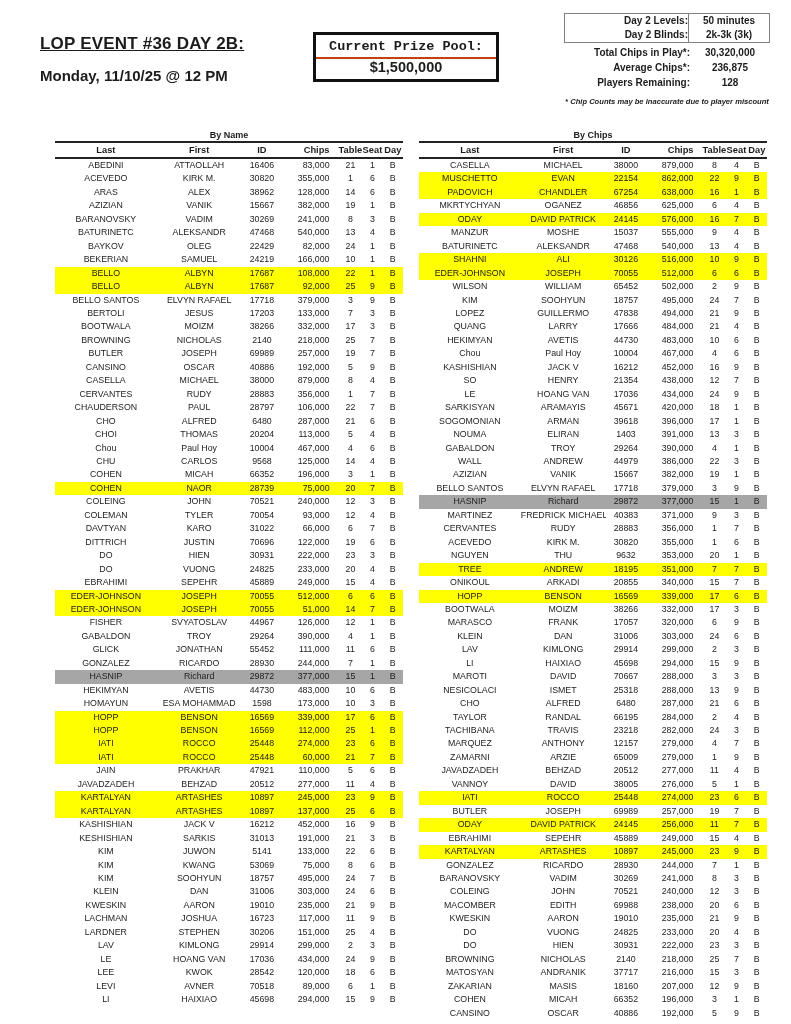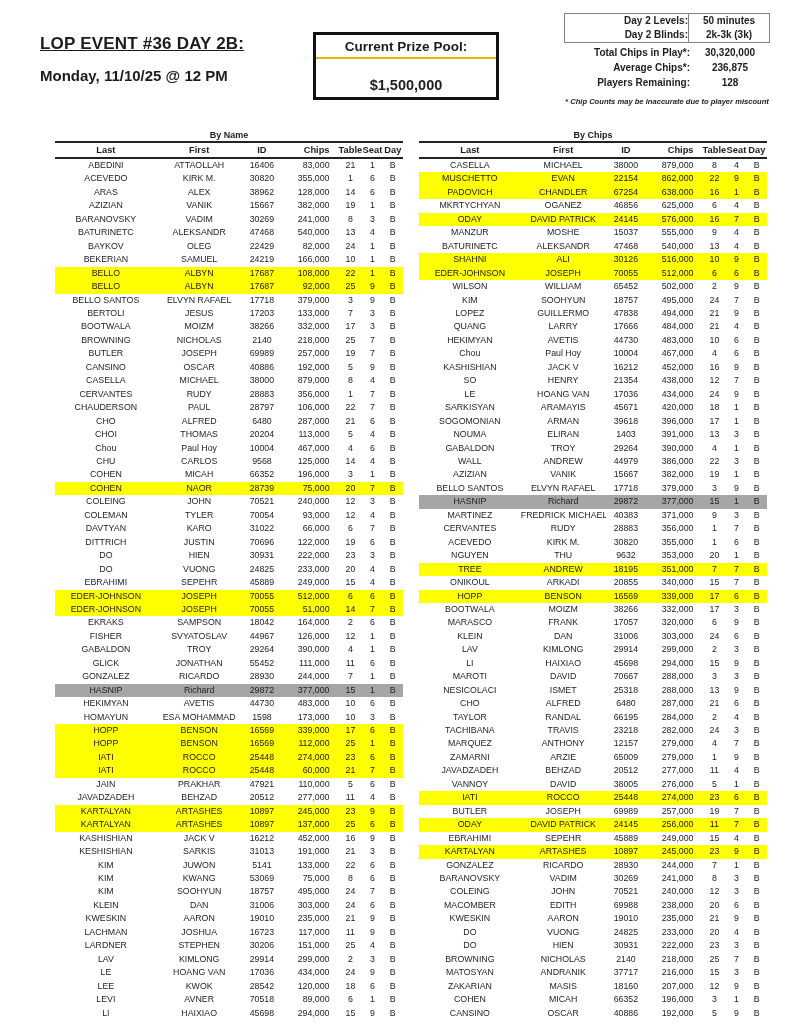--- a/index.html
+++ b/index.html
@@ -7,22 +7,22 @@
     width:791px;height:1024px;background:#ffffff;position:relative;
     font-family:"Liberation Sans",sans-serif;color:#1c1c1c;overflow:hidden;
     --hl-y:#ffff00;--hl-g:#a6a6a6;
   }
   
   .hdr{position:relative;height:126px;}
   .title-block{position:absolute;left:40px;top:34px;}
   .event-title{font-size:17px;font-weight:bold;text-decoration:underline;letter-spacing:.2px;}
   .event-date{font-size:15px;font-weight:bold;margin-top:13px;}
   .prize-box{position:absolute;left:313px;top:32px;width:180px;border:3px solid #111;text-align:center;font-weight:bold;background:#fff;}
-  .prize-label{font-size:13.5px;padding:4px 0 3px;border-bottom:2px solid #eab308;}
-  .prize-amount{font-size:14.5px;padding:18px 0 4px;}
+  .prize-label{font-size:13.5px;padding:4px 0 3px;border-bottom:2px solid #c2410c;font-family:Liberation Mono, monospace;}
+  .prize-amount{font-size:14.5px;padding:0 0 4px;}
   .info-block{position:absolute;left:564px;top:13px;width:206px;font-size:10px;font-weight:bold;}
   .info-row{display:flex;line-height:14px;align-items:center;}
   .info-label{flex:1;text-align:right;padding-right:0;}
   .info-value{width:80px;text-align:center;}
   .info-boxed{border:1px solid #808080;}
   .info-boxed .info-label{border-right:1px solid #808080;}
   .info-stats{margin-top:2px;}
   .info-stats .info-row{line-height:15px;}
   .info-note{font-size:7.6px;font-style:italic;text-align:center;margin-top:7px;font-weight:bold;color:#222;}
   
@@ -402,29 +402,20 @@
           <tr class="hl-y">
             <td class="col0">EDER-JOHNSON</td>
             <td class="col1">JOSEPH</td>
             <td class="col2">70055</td>
             <td class="col3">51,000</td>
             <td class="col4">14</td>
             <td class="col5">7</td>
             <td class="col6">B</td>
           </tr>
           <tr>
-            <td class="col0">EKRAKS</td>
-            <td class="col1">SAMPSON</td>
-            <td class="col2">18042</td>
-            <td class="col3">164,000</td>
-            <td class="col4">2</td>
-            <td class="col5">6</td>
-            <td class="col6">B</td>
-          </tr>
-          <tr>
             <td class="col0">FISHER</td>
             <td class="col1">SVYATOSLAV</td>
             <td class="col2">44967</td>
             <td class="col3">126,000</td>
             <td class="col4">12</td>
             <td class="col5">1</td>
             <td class="col6">B</td>
           </tr>
           <tr>
             <td class="col0">GABALDON</td>

